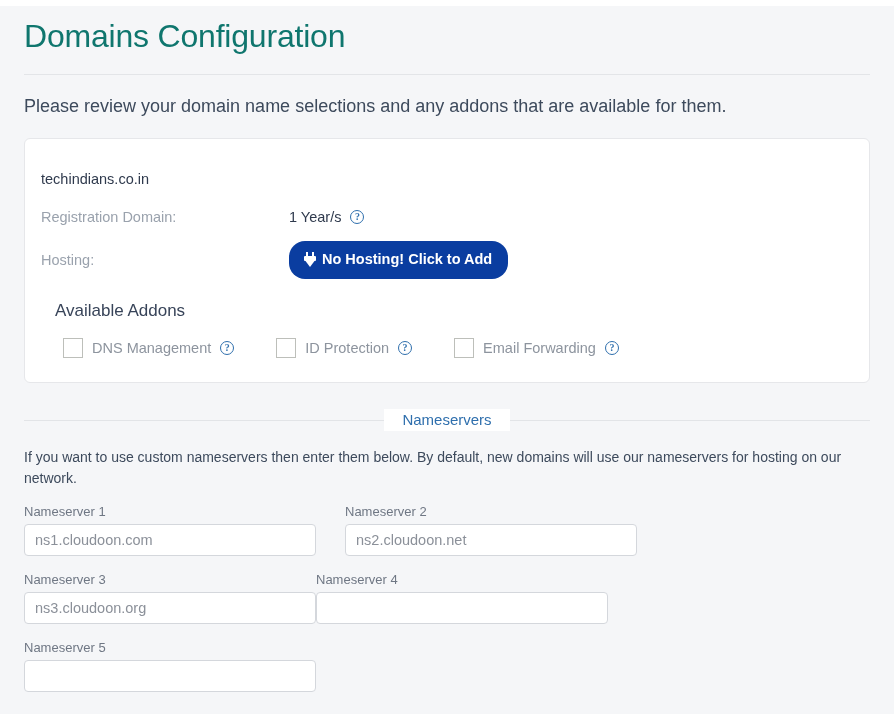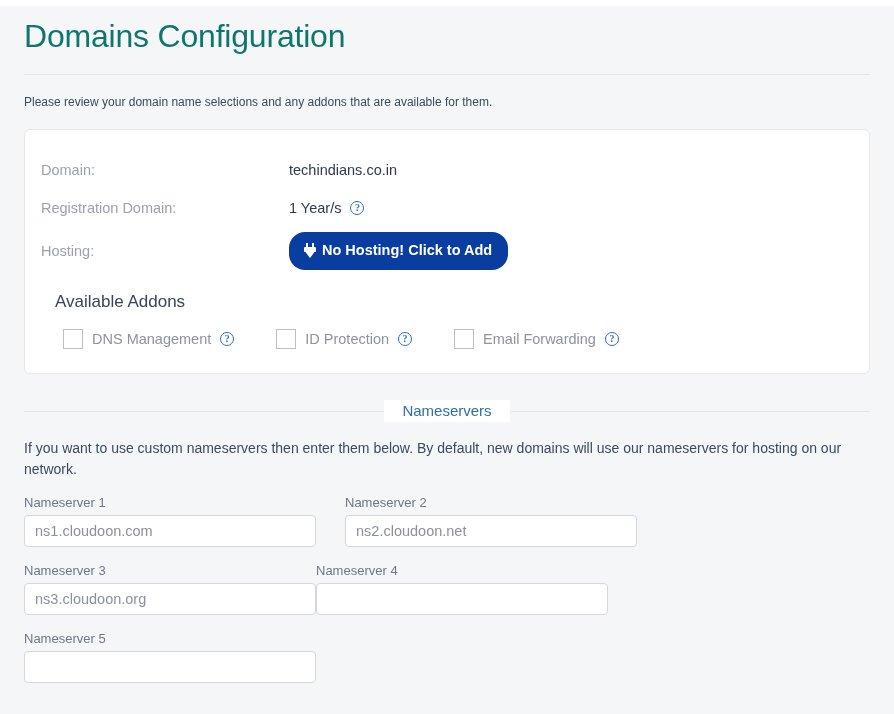--- a/index.html
+++ b/index.html
@@ -30,21 +30,21 @@
     margin: 10px 0 0 0;
     letter-spacing: -0.2px;
     line-height: 1.3;
   }
   .title-rule {
     border: 0;
     border-top: 1px solid #e3e5e8;
     margin: 16px 0 0 0;
   }
   .intro-text {
-    font-size: 12px;
+    font-size: 18px;
     color: #3d4a5c;
     margin: 18px 0 0 0;
     line-height: 1.5;
   }
 
   
   .domain-card {
     background: #ffffff;
     border: 1px solid #e6e7ea;
     border-radius: 6px;
@@ -206,21 +206,20 @@
 
 <div class="page">
 
   <h1 class="page-title">Domains Configuration</h1>
   <hr class="title-rule">
   <p class="intro-text">Please review your domain name selections and any addons that are available for them.</p>
 
   <div class="domain-card">
 
     <div class="detail-row">
-      <div class="detail-label">Domain:</div>
       <div class="detail-value">
         <span>techindians.co.in</span>
       </div>
     </div>
 
     <div class="detail-row">
       <div class="detail-label">Registration Domain:</div>
       <div class="detail-value">
         <span>1 Year/s</span>
         <span class="help-icon">?</span>

